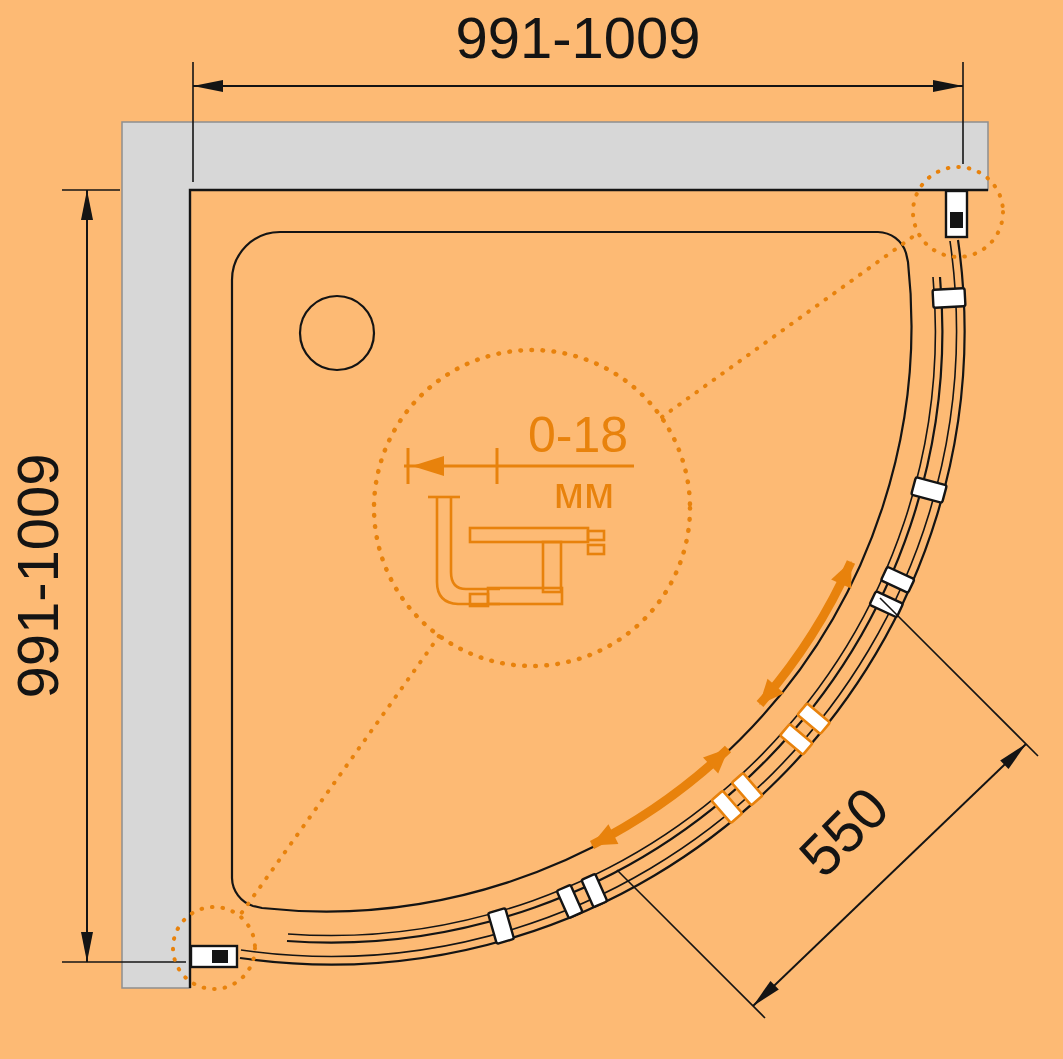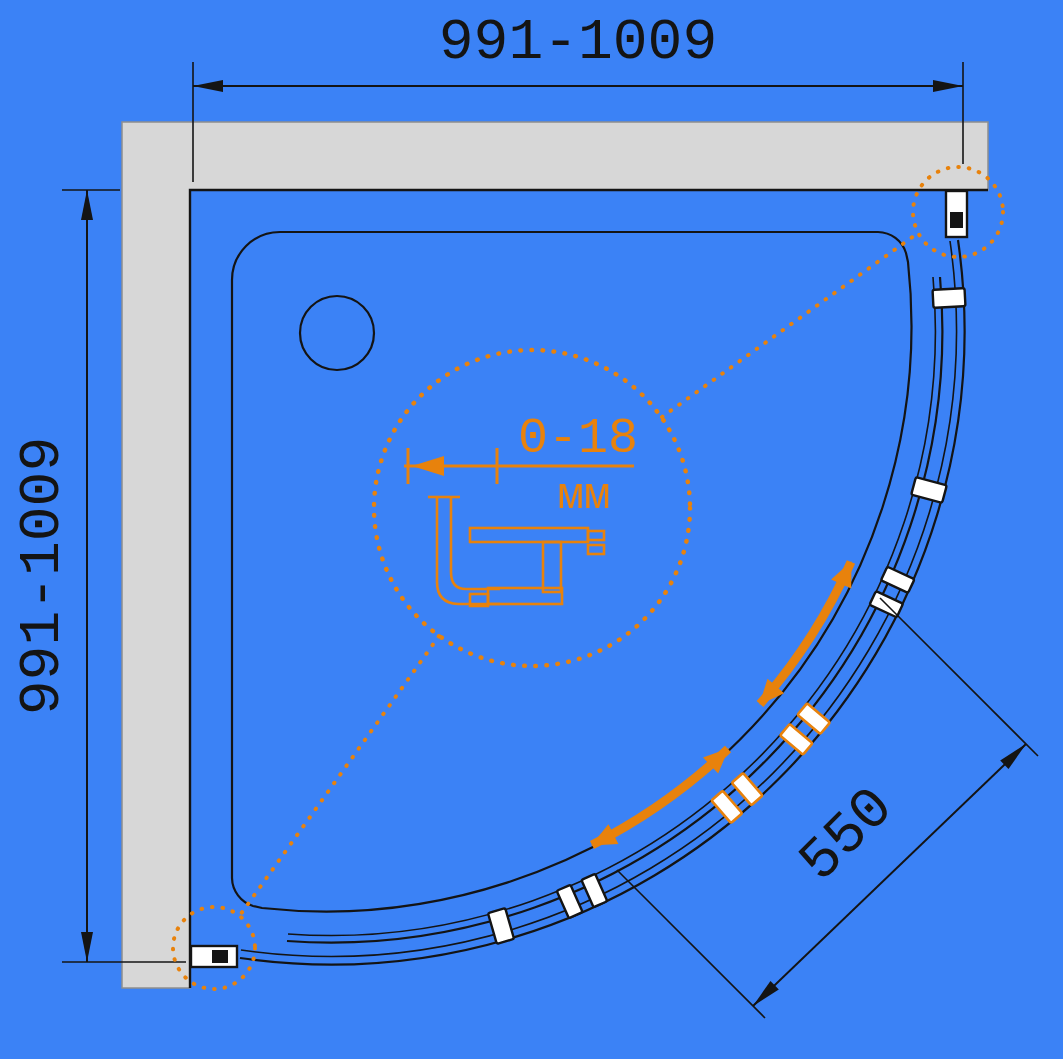--- a/index.html
+++ b/index.html
@@ -1,22 +1,22 @@
 <!DOCTYPE html>
 <html style="--accent: #e8820c; --wall-fill: #d7d7d7; --ink: #141414;"><head>
 <meta charset="utf-8">
 <style>
   :root{
     --accent:#e8820c;
     --wall-fill:#d7d7d7;
     --ink:#141414;
   }
   html,body{margin:0;padding:0;background:#fff;}
-  .canvas{position:relative;width:1063px;height:1059px;background:#3b82f6;overflow:hidden;
-          font-family:Liberation Mono, monospace;}
+  .canvas{position:relative;width:1063px;height:1059px;background:#fdba74;overflow:hidden;
+          font-family:Liberation Sans, sans-serif;}
   svg{position:absolute;inset:0;}
   .wall{fill:var(--wall-fill);stroke:#8f8f8f;stroke-width:1.5;}
   .wall-edge{stroke:var(--ink);stroke-width:2.4;fill:none;}
   .tray{stroke:var(--ink);stroke-width:2.2;fill:none;}
   .glass{stroke:var(--ink);fill:none;}
   .dimline{stroke:var(--ink);stroke-width:2;fill:none;}
   .extline{stroke:var(--ink);stroke-width:1.6;fill:none;}
   .dim-label{font-size:58px;fill:var(--ink);}
   .accent-dotted{stroke:var(--accent);fill:none;stroke-linecap:round;}
   .accent-line{stroke:var(--accent);fill:none;}

